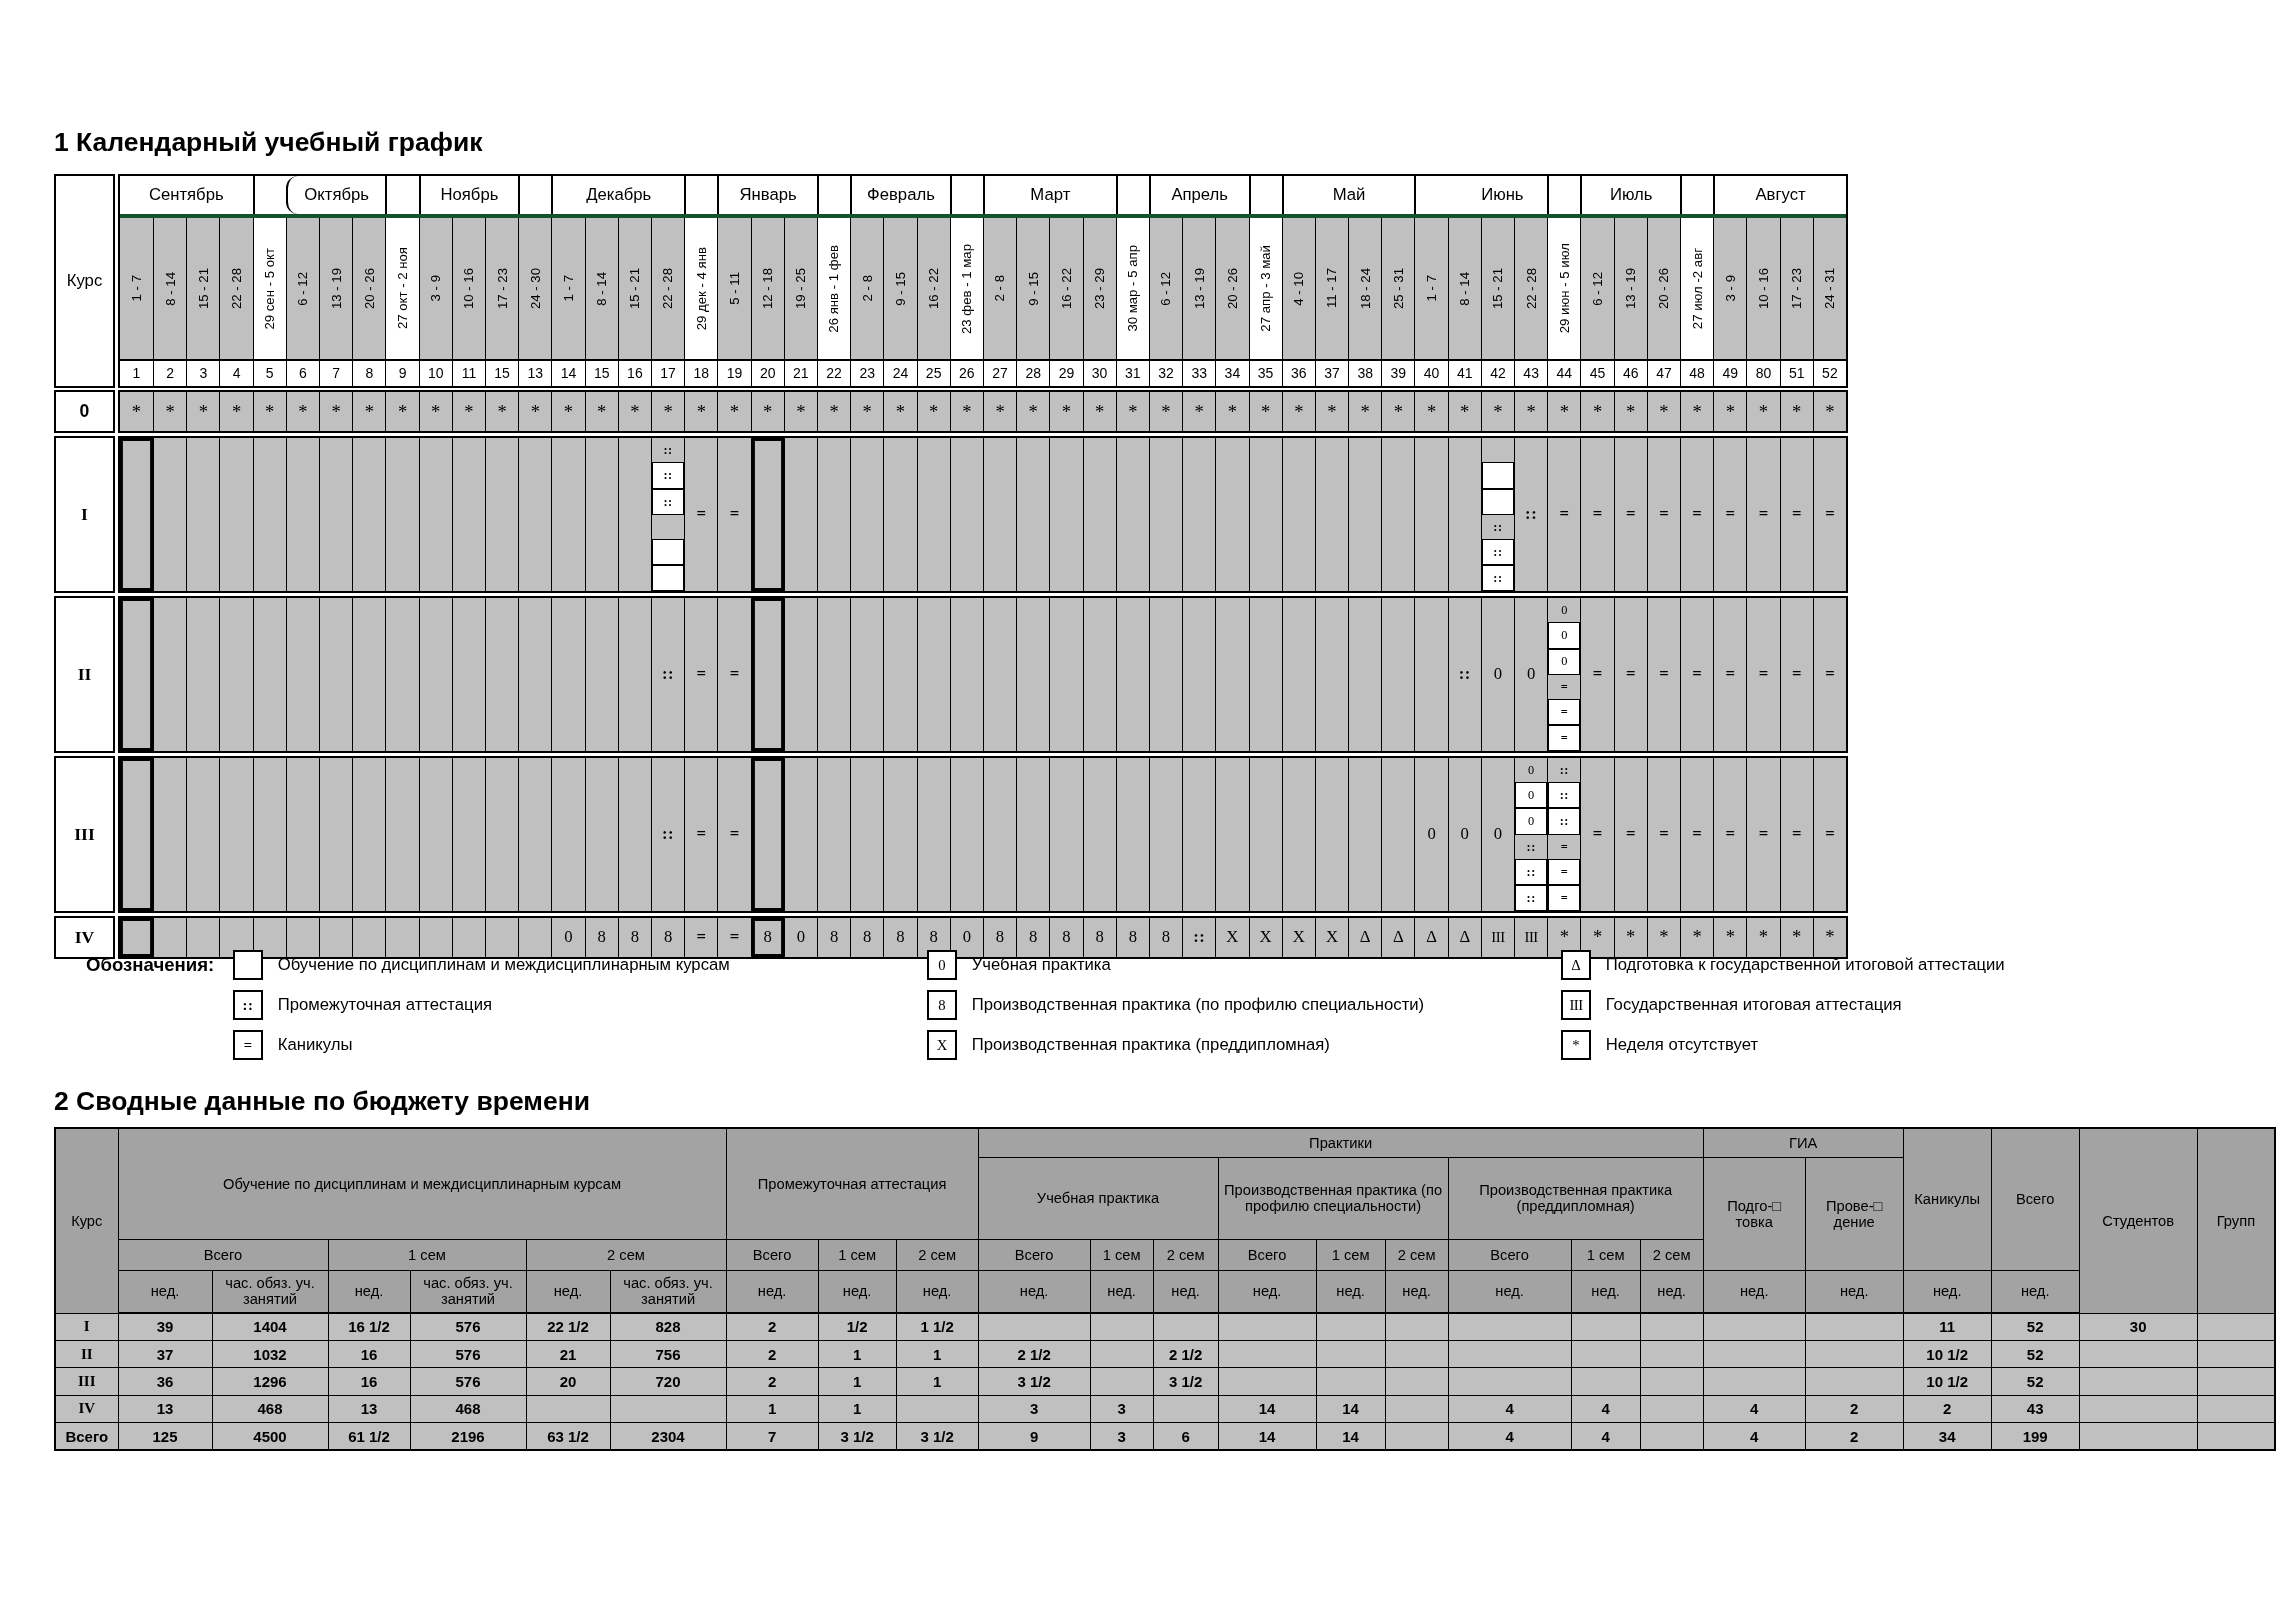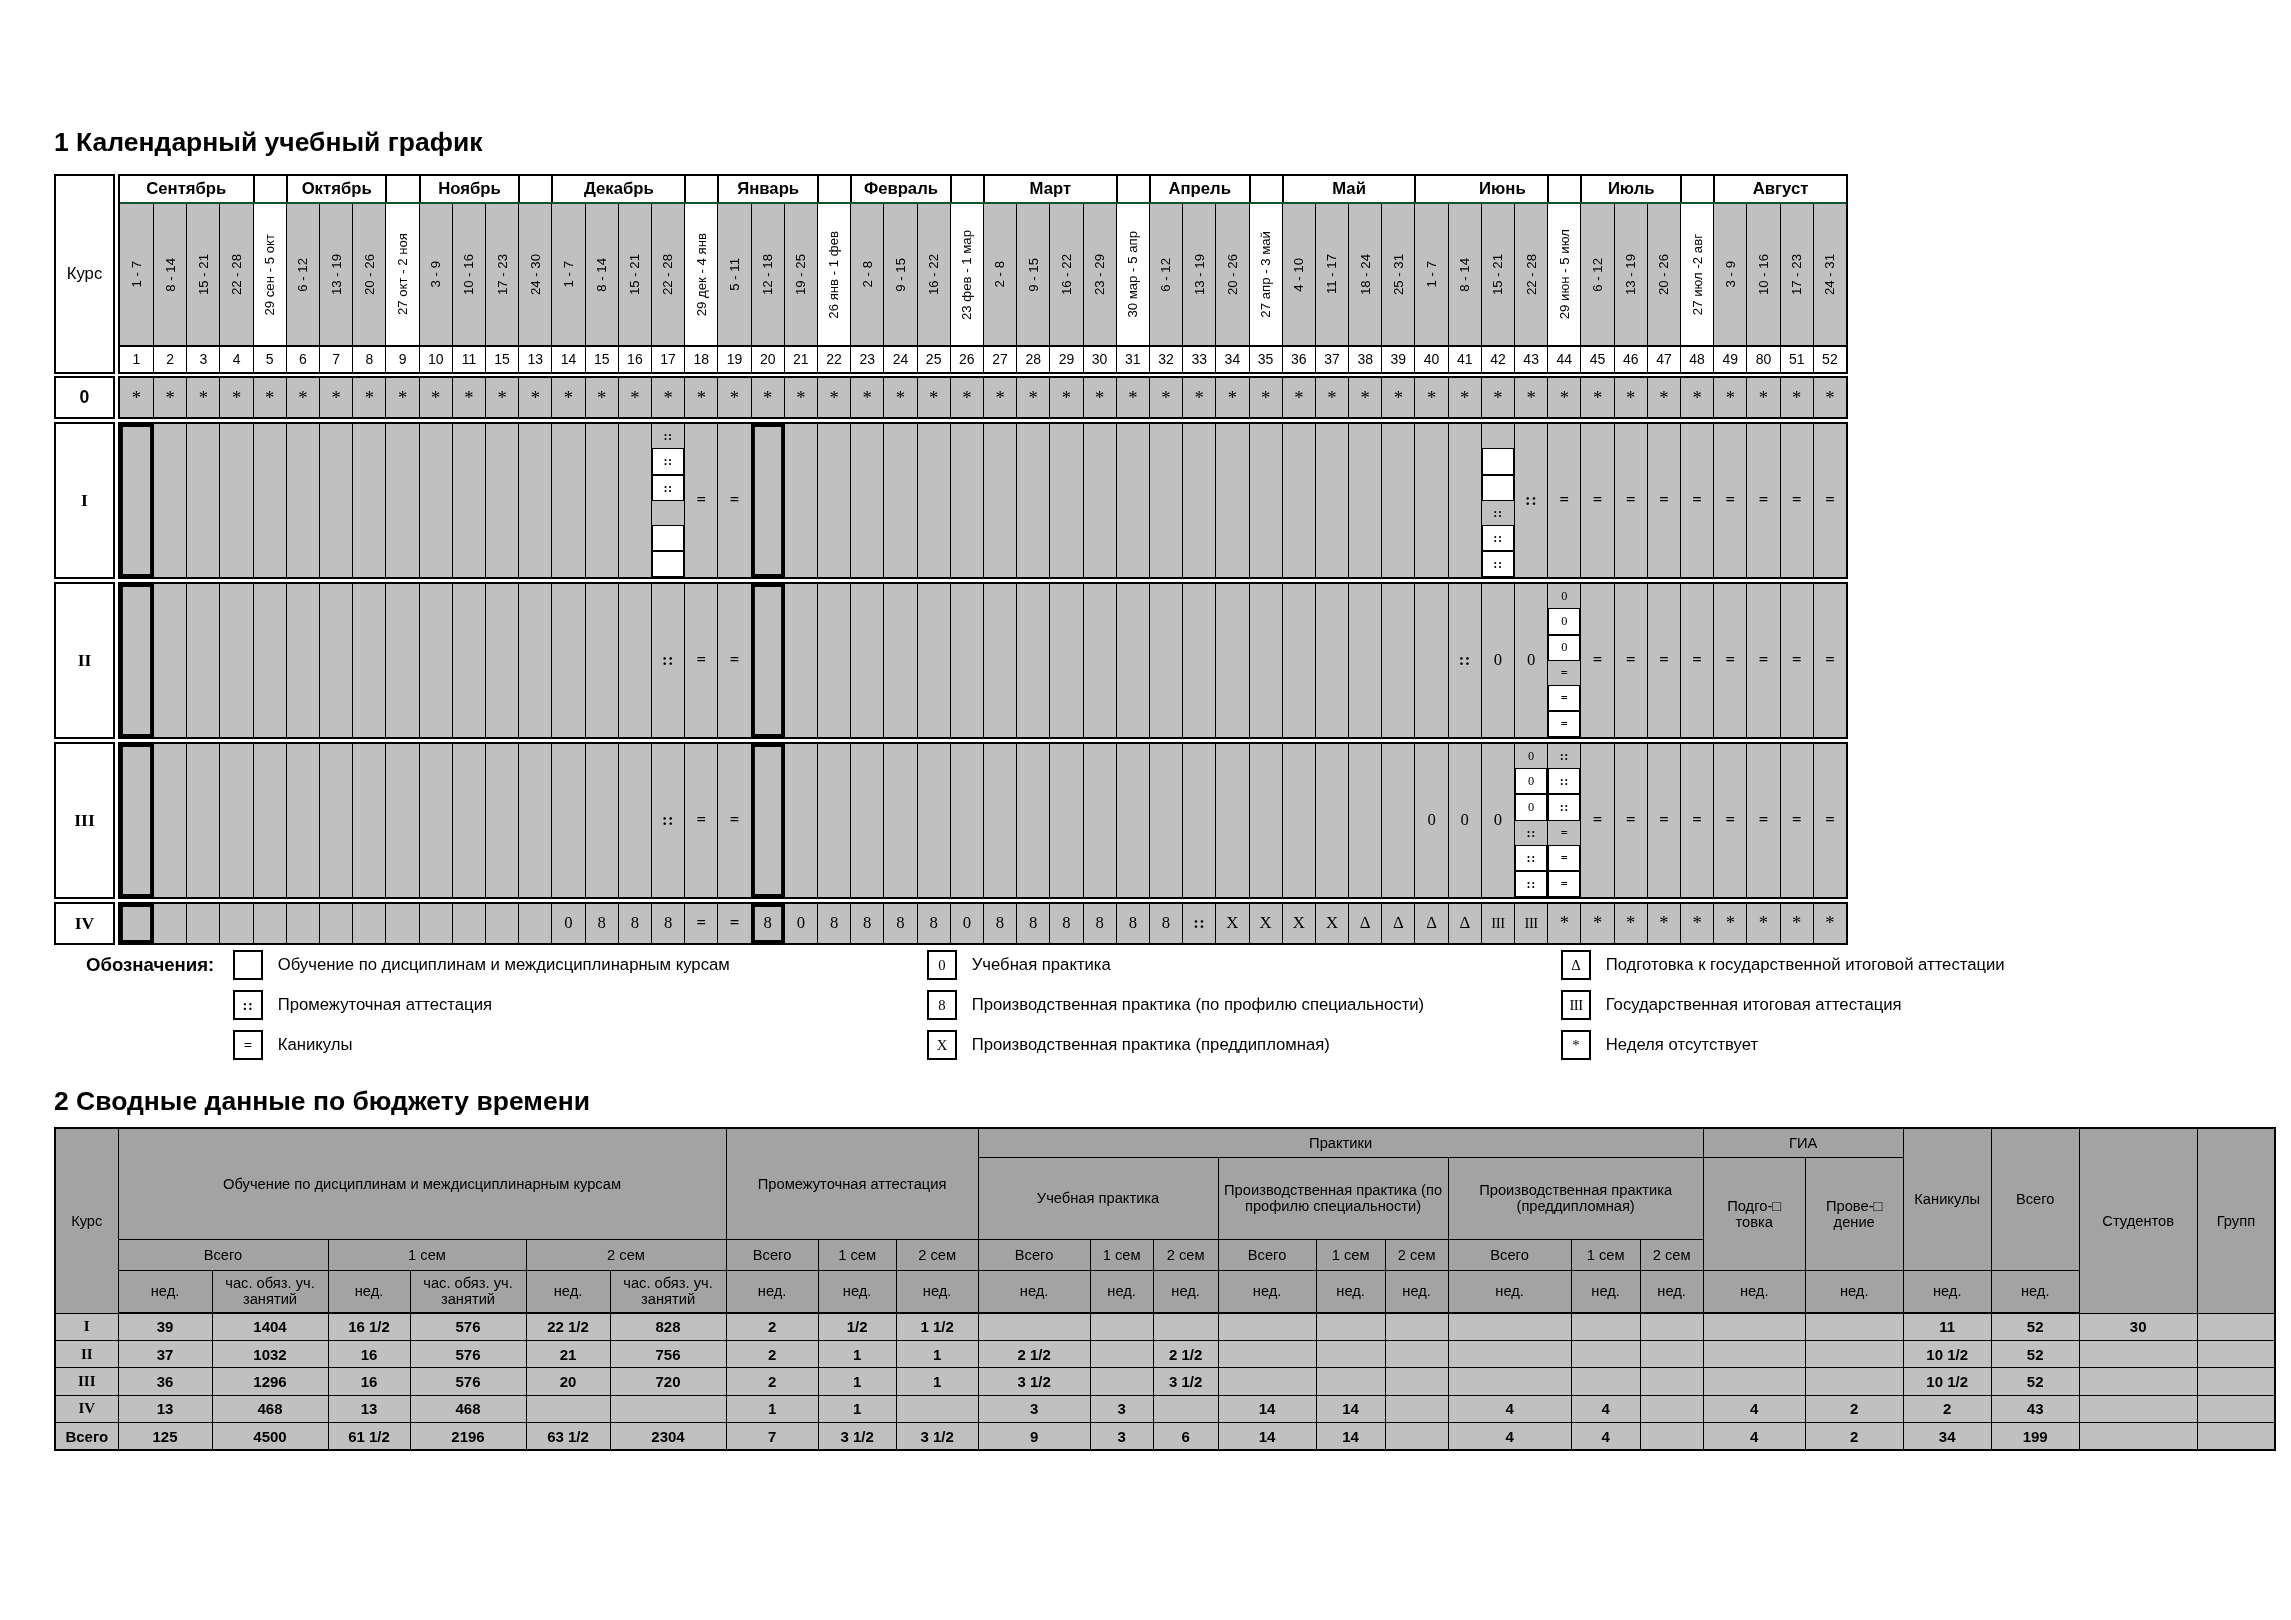--- a/index.html
+++ b/index.html
@@ -13,21 +13,21 @@
   #title2 { top:1086px; }
 
   
   .cal-table { position:absolute; left:54px; top:174px; width:1794px; }
   .cal-header { display:flex; }
   .cal-course-head {
     width:61px; border:2px solid #000; margin-right:2.9px; background:#fff;
     display:flex; align-items:center; justify-content:center; font-size:16.7px;
   }
   .cal-head-right { flex:1; border:2px solid #000; background:#fff; }
-  .cal-months { display:grid; grid-template-columns:repeat(52,1fr); height:28px; border-bottom:2px solid #14532d;font-weight:bold; }
+  .cal-months { display:grid; grid-template-columns:repeat(52,1fr); height:42px; border-bottom:4px solid #14532d; }
   .cal-month { border-left:2px solid #000; display:flex; align-items:center; justify-content:center;
                font-size:16.7px; background:#fff; overflow:hidden; }
   .cal-month:first-child { border-left:none; }
   .cal-dates { display:grid; grid-template-columns:repeat(52,1fr); height:141px; }
   .cal-date { border-left:1.5px solid #000; background:#c0c0c0; display:flex; align-items:center; justify-content:center; overflow:hidden; }
   .cal-date:first-child { border-left:none; }
   .cal-date.cross { background:#fff; }
   .cal-date span { writing-mode:vertical-rl; transform:rotate(180deg); font-size:13.2px; white-space:nowrap; line-height:1; }
   .cal-nums { display:grid; grid-template-columns:repeat(52,1fr); height:26.5px; border-top:2px solid #000; }
   .cal-num { border-left:1.5px solid #000; display:flex; align-items:center; justify-content:center; font-size:14px; background:#fff; }
@@ -92,21 +92,21 @@
 
 <div class="title" id="title1">1 Календарный учебный график</div>
 
 <div class="cal-table">
   <div class="cal-header">
     <div class="cal-course-head">Курс</div>
     <div class="cal-head-right">
       <div class="cal-months" id="cal-months">
           <div class="cal-month" style="grid-column: span 4;">Сентябрь</div>
           <div class="cal-month" style="grid-column: span 1;"></div>
-          <div class="cal-month" style="grid-column: span 3;">Октябрь</div>
+          <div class="cal-month" style="grid-column: span 3; border-radius: 12px;">Октябрь</div>
           <div class="cal-month" style="grid-column: span 1;"></div>
           <div class="cal-month" style="grid-column: span 3;">Ноябрь</div>
           <div class="cal-month" style="grid-column: span 1;"></div>
           <div class="cal-month" style="grid-column: span 4;">Декабрь</div>
           <div class="cal-month" style="grid-column: span 1;"></div>
           <div class="cal-month" style="grid-column: span 3;">Январь</div>
           <div class="cal-month" style="grid-column: span 1;"></div>
           <div class="cal-month" style="grid-column: span 3;">Февраль</div>
           <div class="cal-month" style="grid-column: span 1;"></div>
           <div class="cal-month" style="grid-column: span 4;">Март</div>

